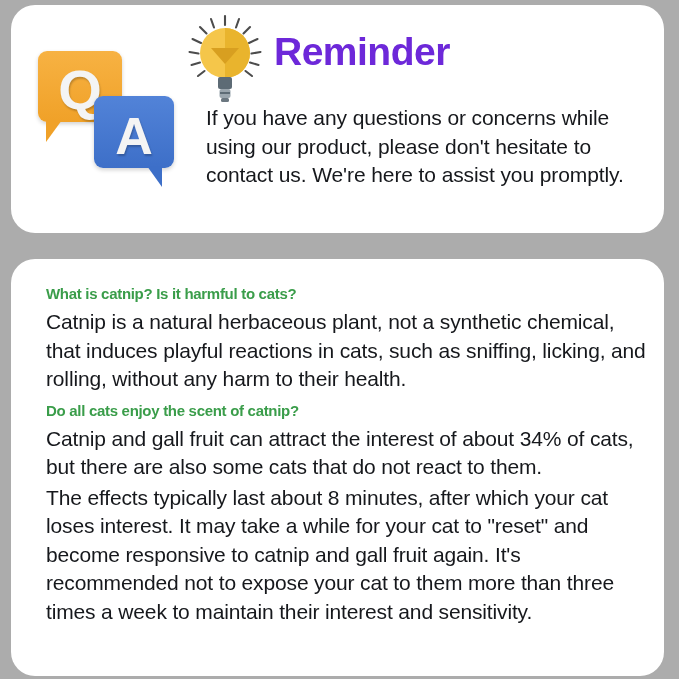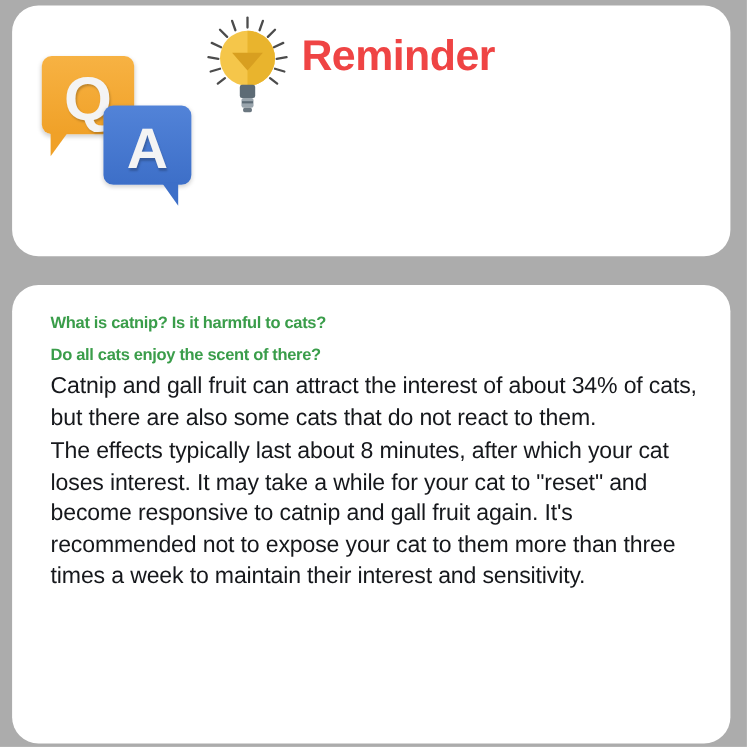--- a/index.html
+++ b/index.html
@@ -118,21 +118,21 @@
     height: 96px;
   }
 
   
   .reminder-title {
     position: absolute;
     left: 263px;
     top: 27px;
     font-size: 39px;
     font-weight: bold;
-    color: #ef4444;
+    color: #6d28d9;
     letter-spacing: -0.5px;
     line-height: 1;
   }
 
   .reminder-body {
     position: absolute;
     left: 195px;
     top: 99px;
     width: 442px;
     font-size: 21px;
@@ -203,33 +203,35 @@
         <path d="M24 35 L52 35 L38 51 Z" fill="#d89f20"></path>
         <rect x="31" y="64" width="14" height="12" rx="2" fill="#5d6b75"></rect>
         <rect x="32.5" y="76" width="11" height="9" rx="2" fill="#9aa5ad"></rect>
         <rect x="33" y="79" width="10" height="2" fill="#5d6b75"></rect>
         <rect x="34" y="85" width="8" height="4" rx="1.5" fill="#6b7780"></rect>
       </svg>
     </div>
 
     <div class="reminder-title">Reminder</div>
 
+    <div class="reminder-body">If you have any questions or concerns while using our product, please don't hesitate to contact us. We're here to assist you promptly.</div>
 
   </div>
 </div>
 
 <div class="card" id="faq-card">
   <div class="faq-inner">
 
     <div>
       <p class="faq-q">What is catnip? Is it harmful to cats?</p>
+      <p class="faq-a">Catnip is a natural herbaceous plant, not a synthetic chemical, that induces playful reactions in cats, such as sniffing, licking, and rolling, without any harm to their health.</p>
     </div>
 
     <div>
-      <p class="faq-q">Do all cats enjoy the scent of there?</p>
+      <p class="faq-q">Do all cats enjoy the scent of catnip?</p>
       <p class="faq-a">Catnip and gall fruit can attract the interest of about 34% of cats, but there are also some cats that do not react to them.</p>
     </div>
 
     <div>
       <p class="faq-a">The effects typically last about 8 minutes, after which your cat loses interest. It may take a while for your cat to "reset" and become responsive to catnip and gall fruit again. It's recommended not to expose your cat to them more than three times a week to maintain their interest and sensitivity.</p>
     </div>
 
   </div>
 </div>
 

